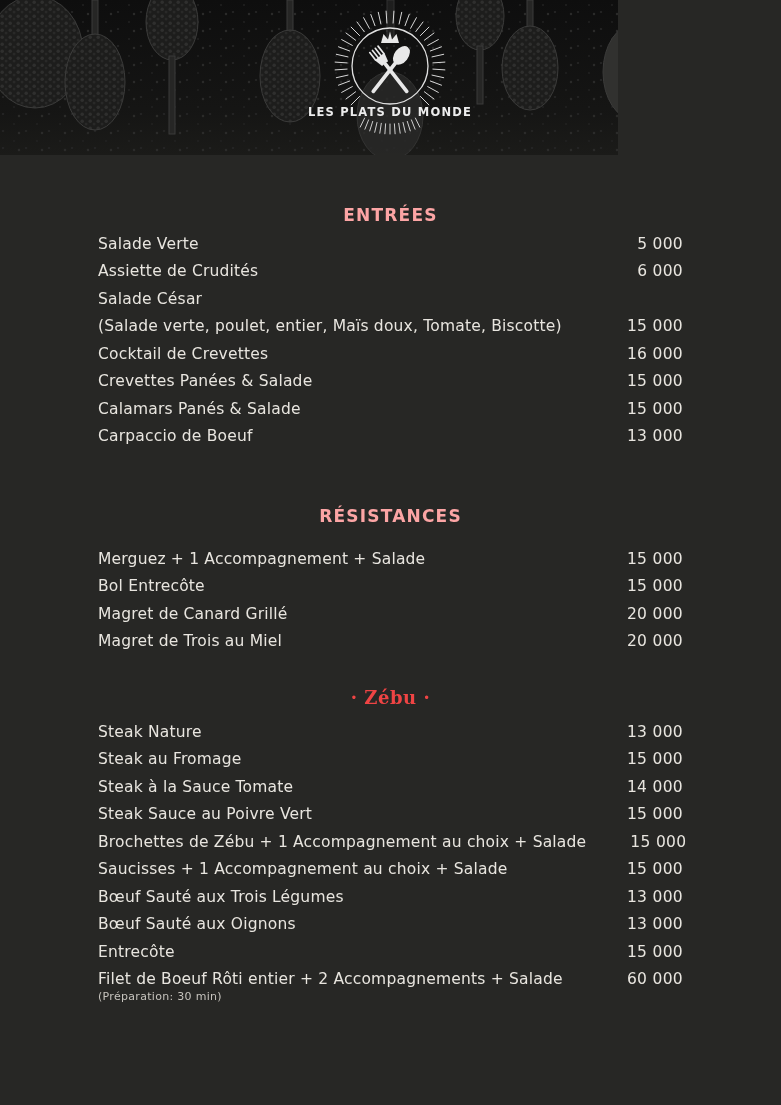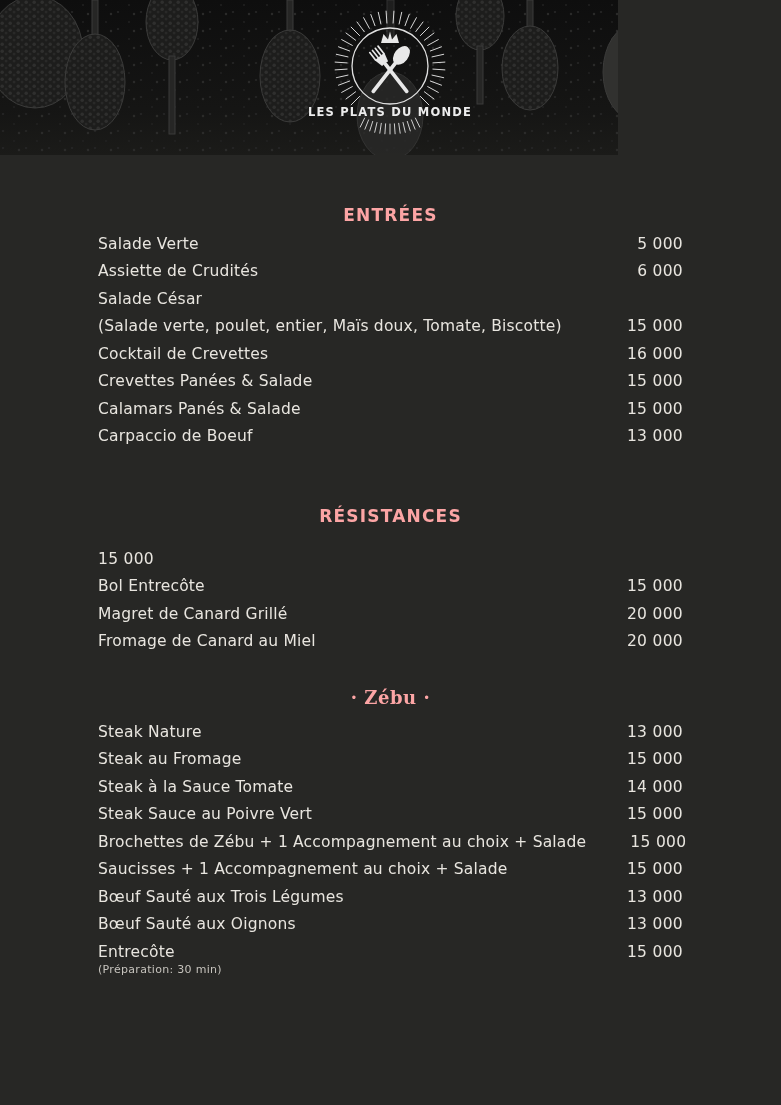--- a/index.html
+++ b/index.html
@@ -21,21 +21,21 @@
   .menu { padding:0 98px; overflow:hidden; }
   .section-title {
     margin:0; text-align:center; color:#fca5a5;
     font-size:17px; font-weight:bold; letter-spacing:1.2px;
   }
   .title-1 { margin:50px 0 5px; }
   .title-2 { margin:56px 0 19px; }
   .subtitle {
     margin:32px 0 10px; text-align:center;
     font-family:"DejaVu Serif", serif; font-weight:bold;
-    font-size:18px; letter-spacing:0.5px; color:#fca5a5;
+    font-size:18px; letter-spacing:0.5px; color:#ef4444;
   }
   .row { display:flex; justify-content:space-between; align-items:center; height:27.5px;gap:44px; }
   .item-name  { font-size:15.5px; letter-spacing:0.2px; white-space:nowrap; }
   .item-price { font-size:15.5px; letter-spacing:0.3px; white-space:nowrap; }
   .row[data-size="small"] { height:16px; margin-top:-6px; align-items:flex-end; }
   .row[data-size="small"] .item-name { font-size:11px; color:#C6C3BD; letter-spacing:0.3px; }
 </style>
 </head>
 <body>
 
@@ -197,35 +197,36 @@
         <div class="row">
           <span class="item-name">Carpaccio de Boeuf</span>
           <span class="item-price">13 000</span>
         </div>
       </div>
 
     <h2 class="section-title title-2">RÉSISTANCES</h2>
     <div>
 
         <div class="row">
+          <span class="item-name">Merguez + 1 Accompagnement + Salade</span>
           <span class="item-price">15 000</span>
         </div>
 
         <div class="row">
           <span class="item-name">Bol Entrecôte</span>
           <span class="item-price">15 000</span>
         </div>
 
         <div class="row">
           <span class="item-name">Magret de Canard Grillé</span>
           <span class="item-price">20 000</span>
         </div>
 
         <div class="row">
-          <span class="item-name">Fromage de Canard au Miel</span>
+          <span class="item-name">Magret de Trois au Miel</span>
           <span class="item-price">20 000</span>
         </div>
       </div>
 
     <h3 class="subtitle">· Zébu ·</h3>
     <div>
 
         <div class="row">
           <span class="item-name">Steak Nature</span>
           <span class="item-price">13 000</span>
@@ -264,20 +265,24 @@
         <div class="row">
           <span class="item-name">Bœuf Sauté aux Oignons</span>
           <span class="item-price">13 000</span>
         </div>
 
         <div class="row">
           <span class="item-name">Entrecôte</span>
           <span class="item-price">15 000</span>
         </div>
 
+        <div class="row">
+          <span class="item-name">Filet de Boeuf Rôti entier + 2 Accompagnements + Salade</span>
+          <span class="item-price">60 000</span>
+        </div>
 
         <div class="row" data-size="small">
           <span class="item-name">(Préparation: 30 min)</span>
           <span class="item-price"></span>
         </div>
       </div>
 
   </div>
 </div>
 

